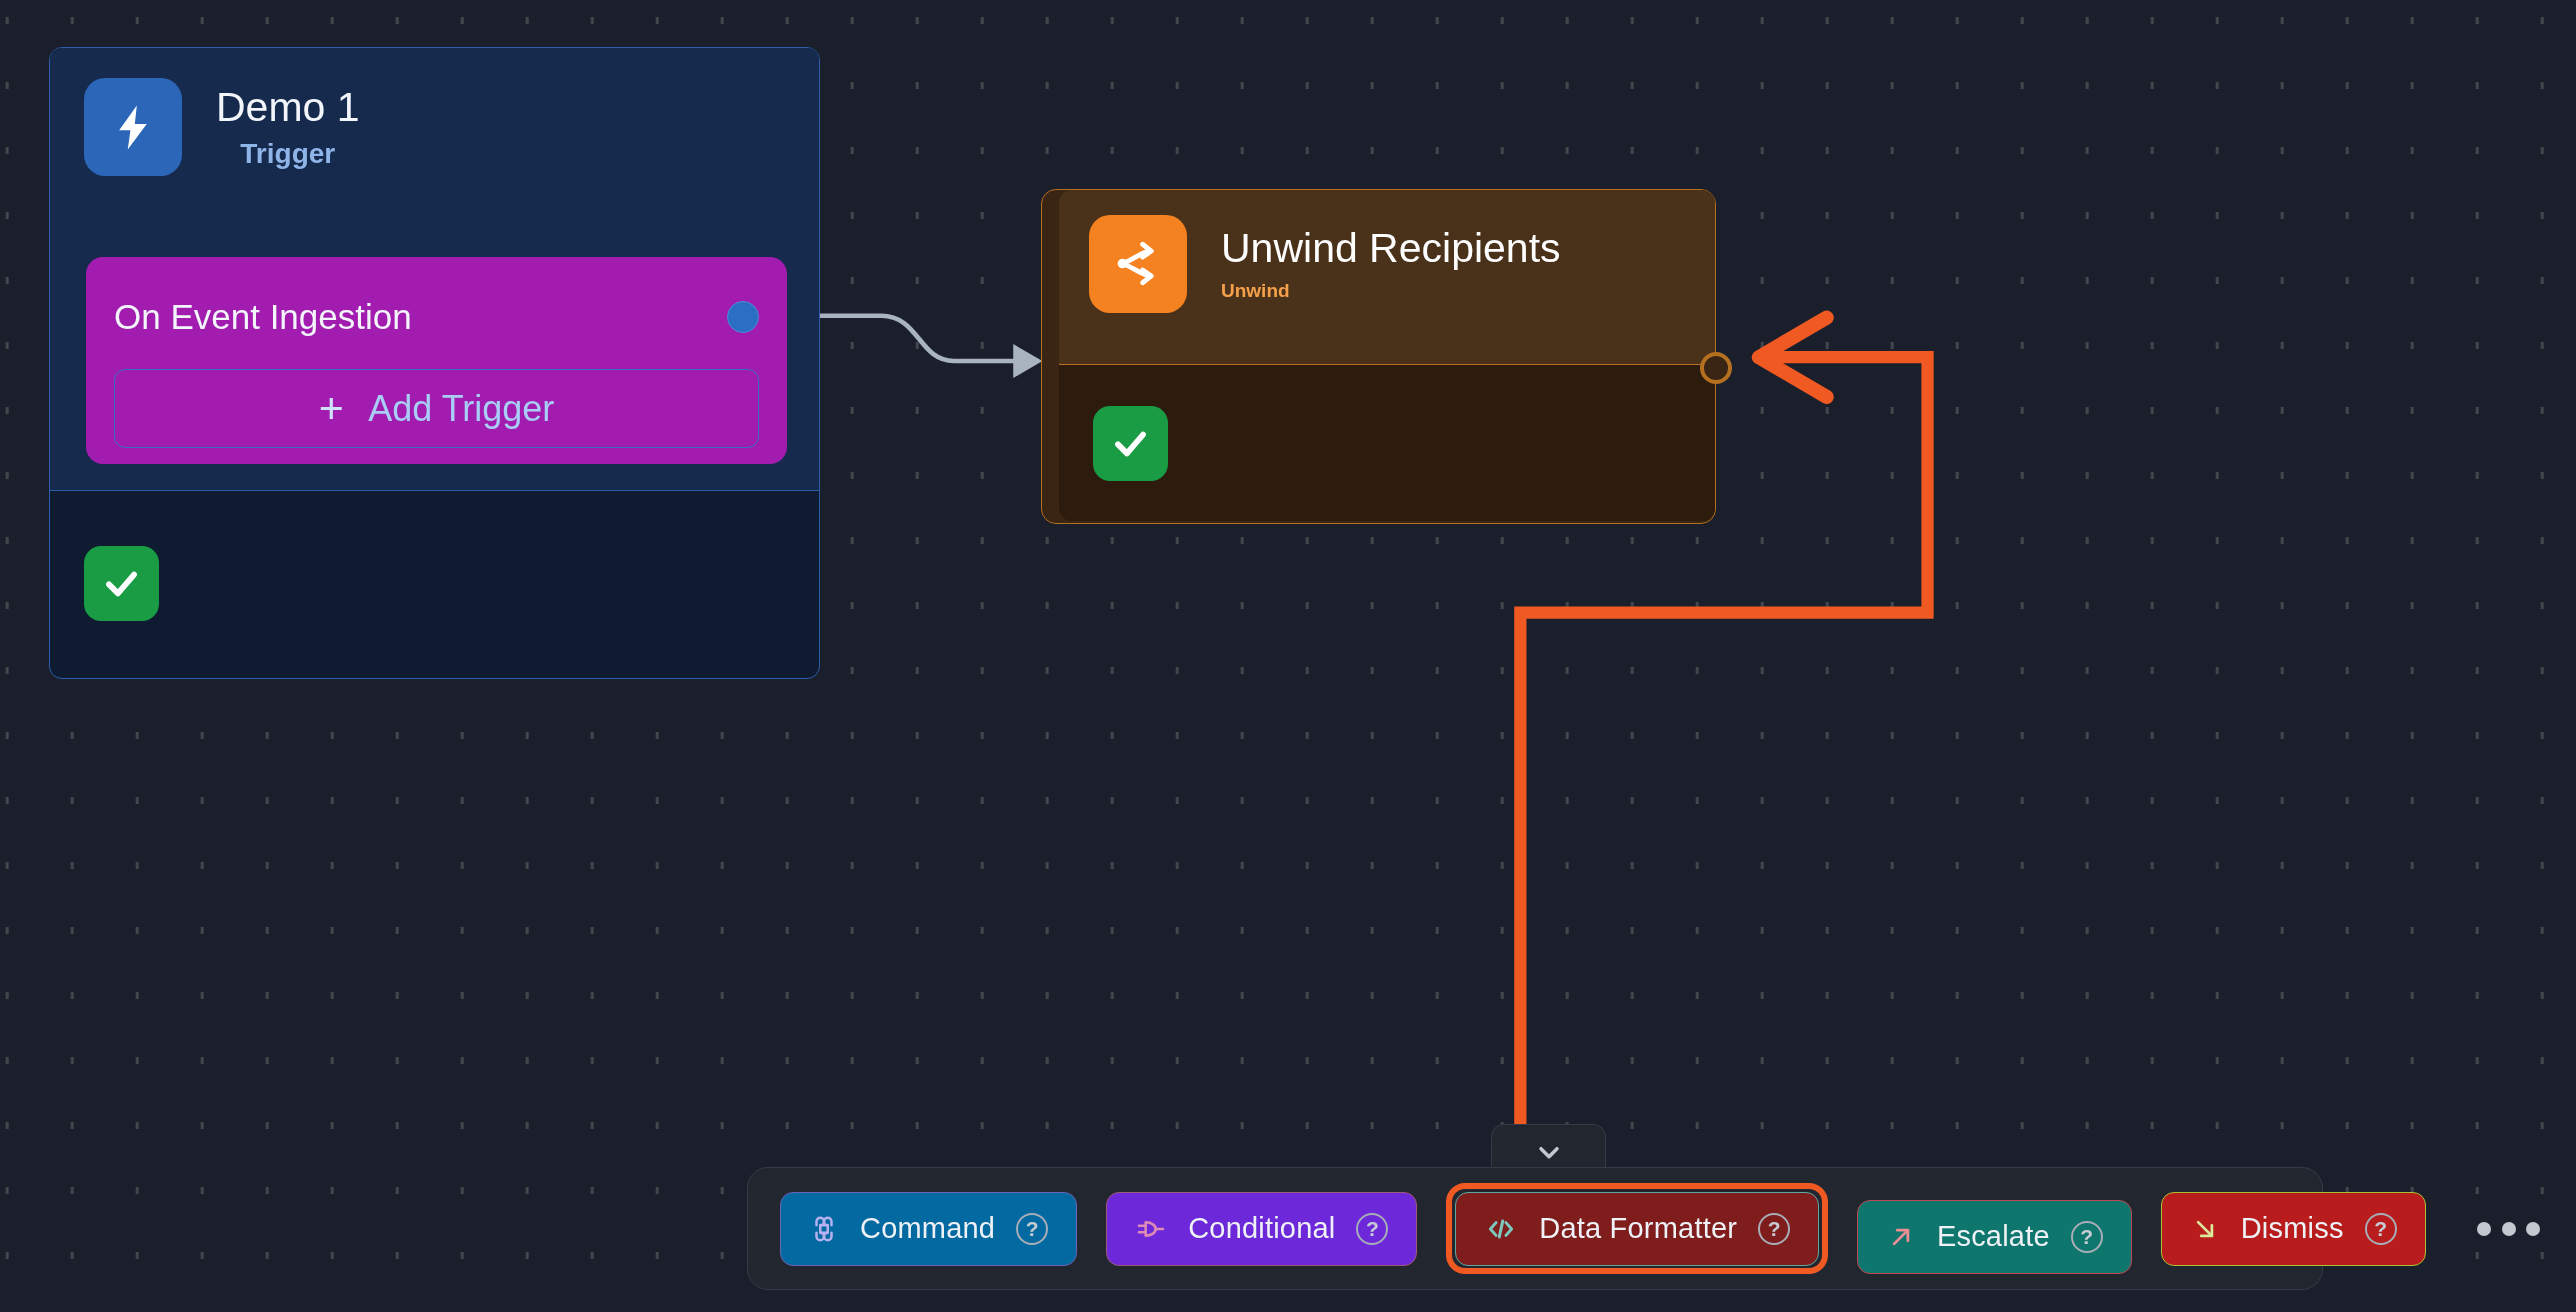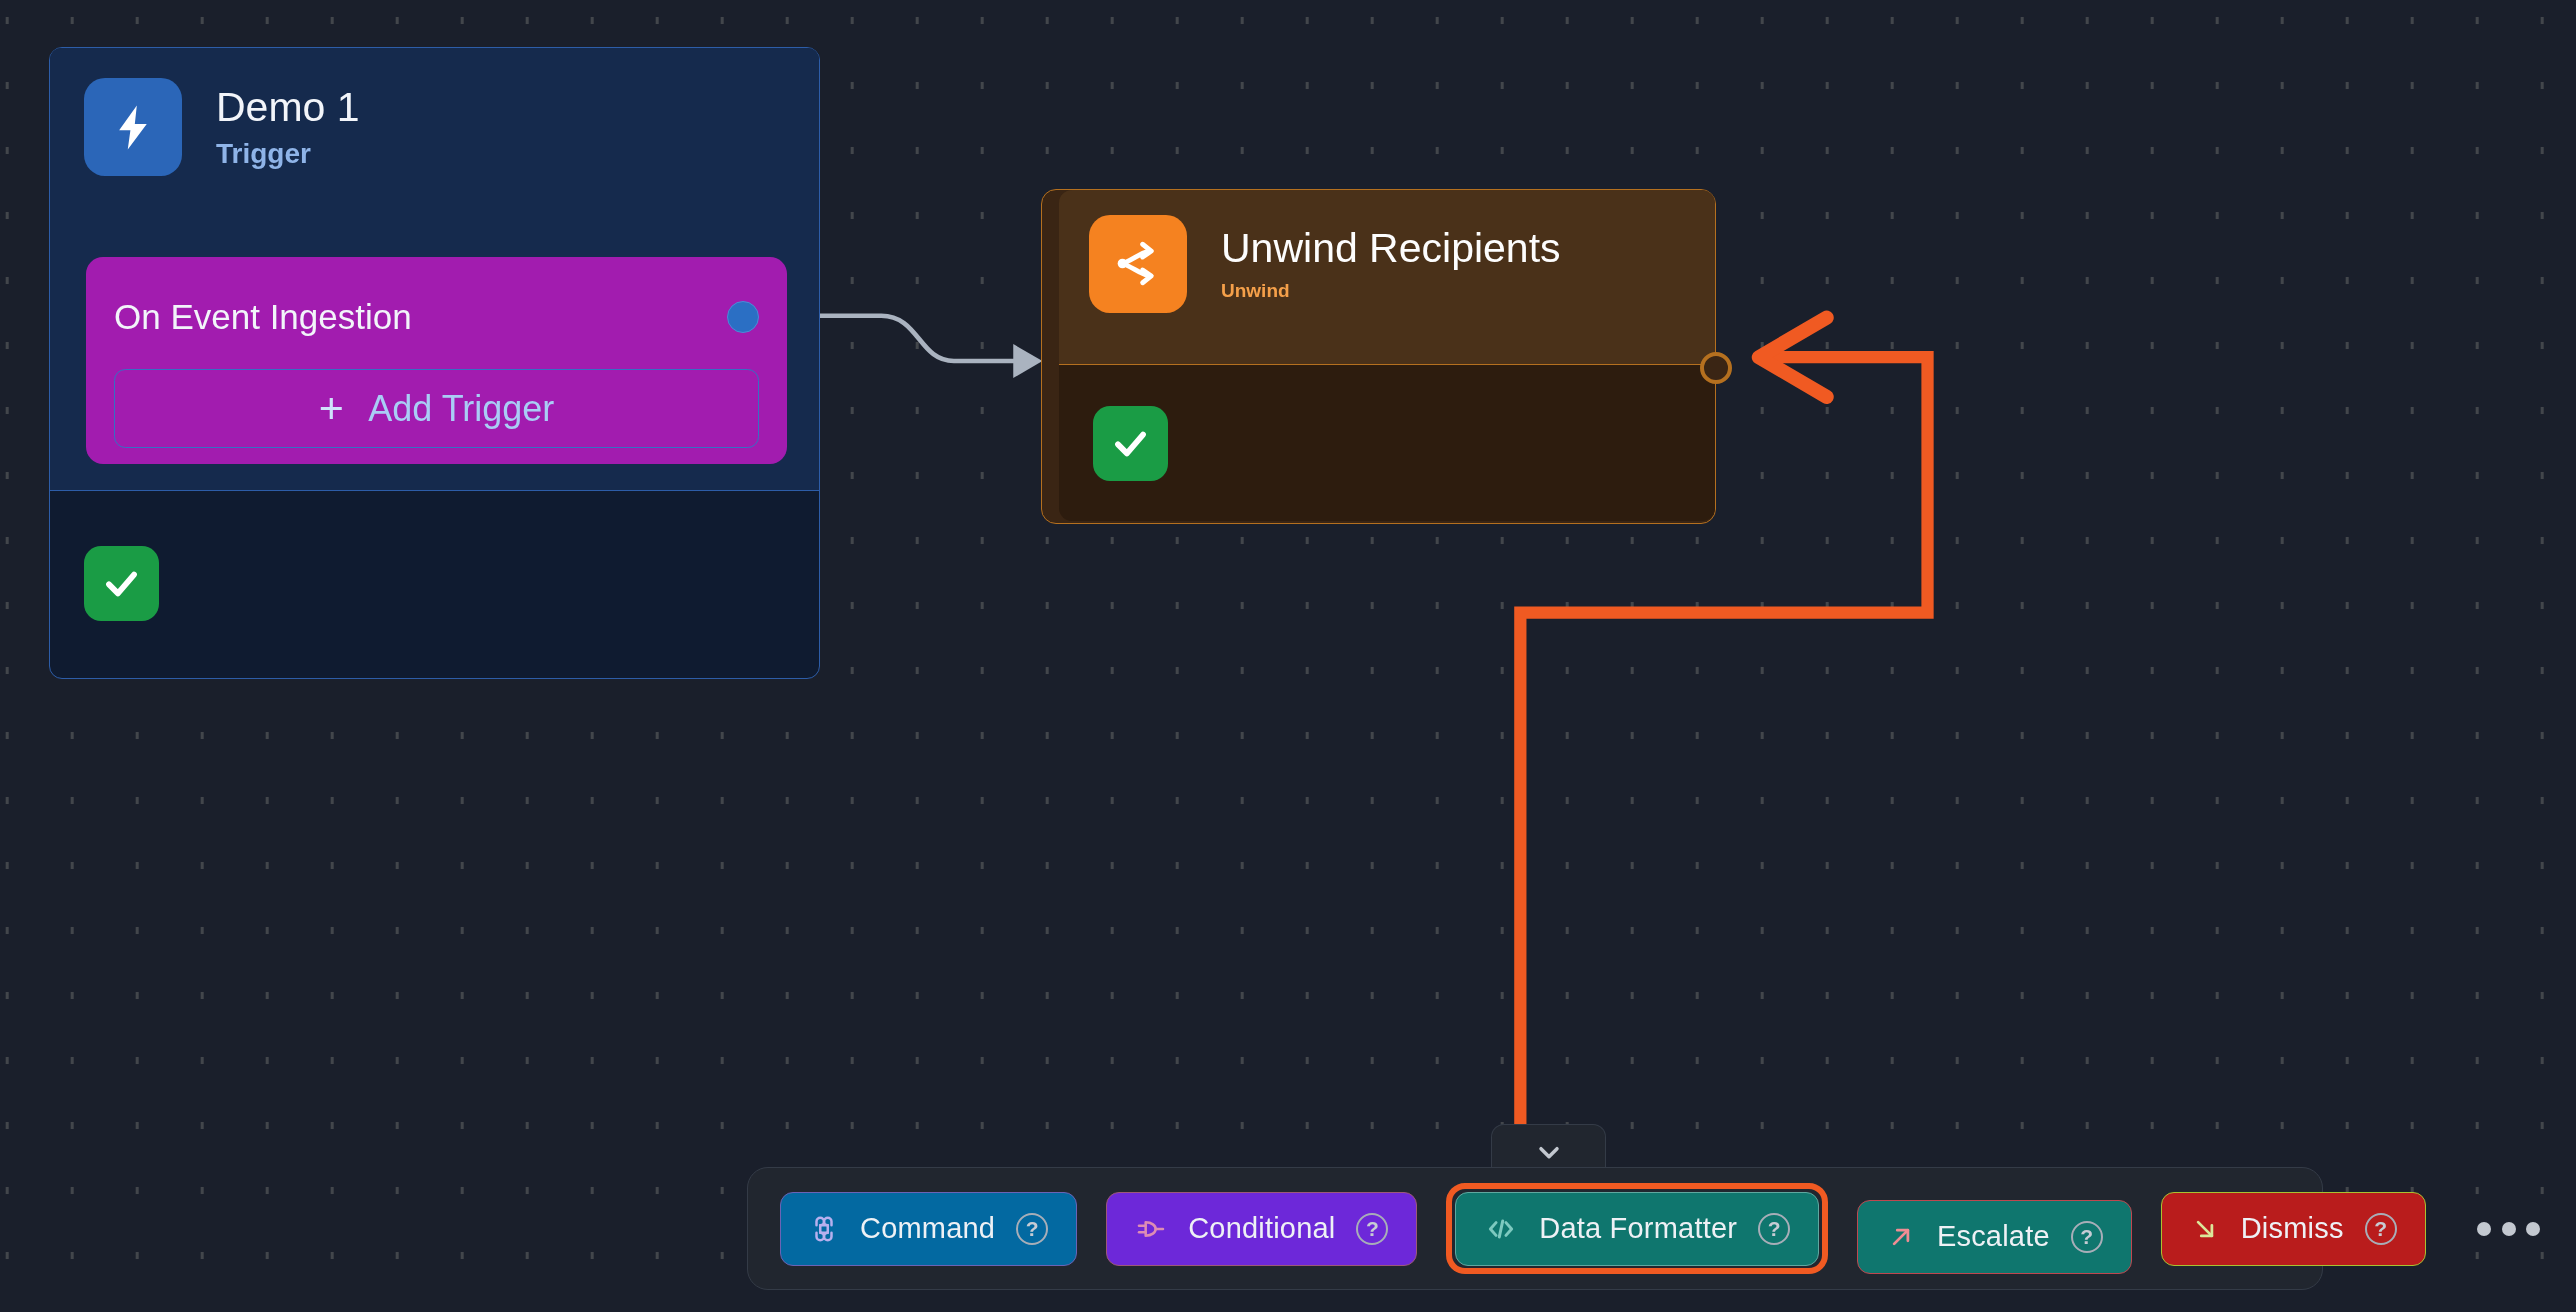--- a/index.html
+++ b/index.html
@@ -32,20 +32,21 @@
 
   
   .node { position:absolute; }
 
   
   #trigger-node {
     left:49px; top:47px; width:771px; height:632px;
     background:#0f1b30;
     border:1.9px solid #2d5da8;
     border-radius:13px;
+    text-align:center;
   }
   #trigger-head {
     position:relative;
     height:443px;
     background:#152a4d;
     border-radius:11.3px 11.3px 0 0;
     border-bottom:1.9px solid #2d5da8;
   }
   .hdr-row { display:flex; align-items:center; padding:30px 0 0 34px; }
   .icon-sq {
@@ -172,21 +173,21 @@
   #btn-dismiss    { background:#b91c1c; border-color:#aac231; }
   #btn-dismiss .tool-ico { color:#dbe79a; }
 
   
   #btn-df-wrap {
     border:6.6px solid #f05a22;
     border-radius:19px;
     padding:2.8px;
     display:flex;
   }
-  #btn-data-formatter { background:#0f766e; border-color:#5fa8a0; }
+  #btn-data-formatter { background:#7f1d1d; border-color:#5fa8a0; }
   #btn-data-formatter .tool-ico { color:#7dc9bf; }
 
   #more-btn {
     display:flex; align-items:center; gap:10.4px;
     padding:0 22.6px; height:74px;
   }
   .more-dot { width:14px; height:14px; border-radius:50%; background:#c3c8d0; }
 </style>
 </head>
 <body>

